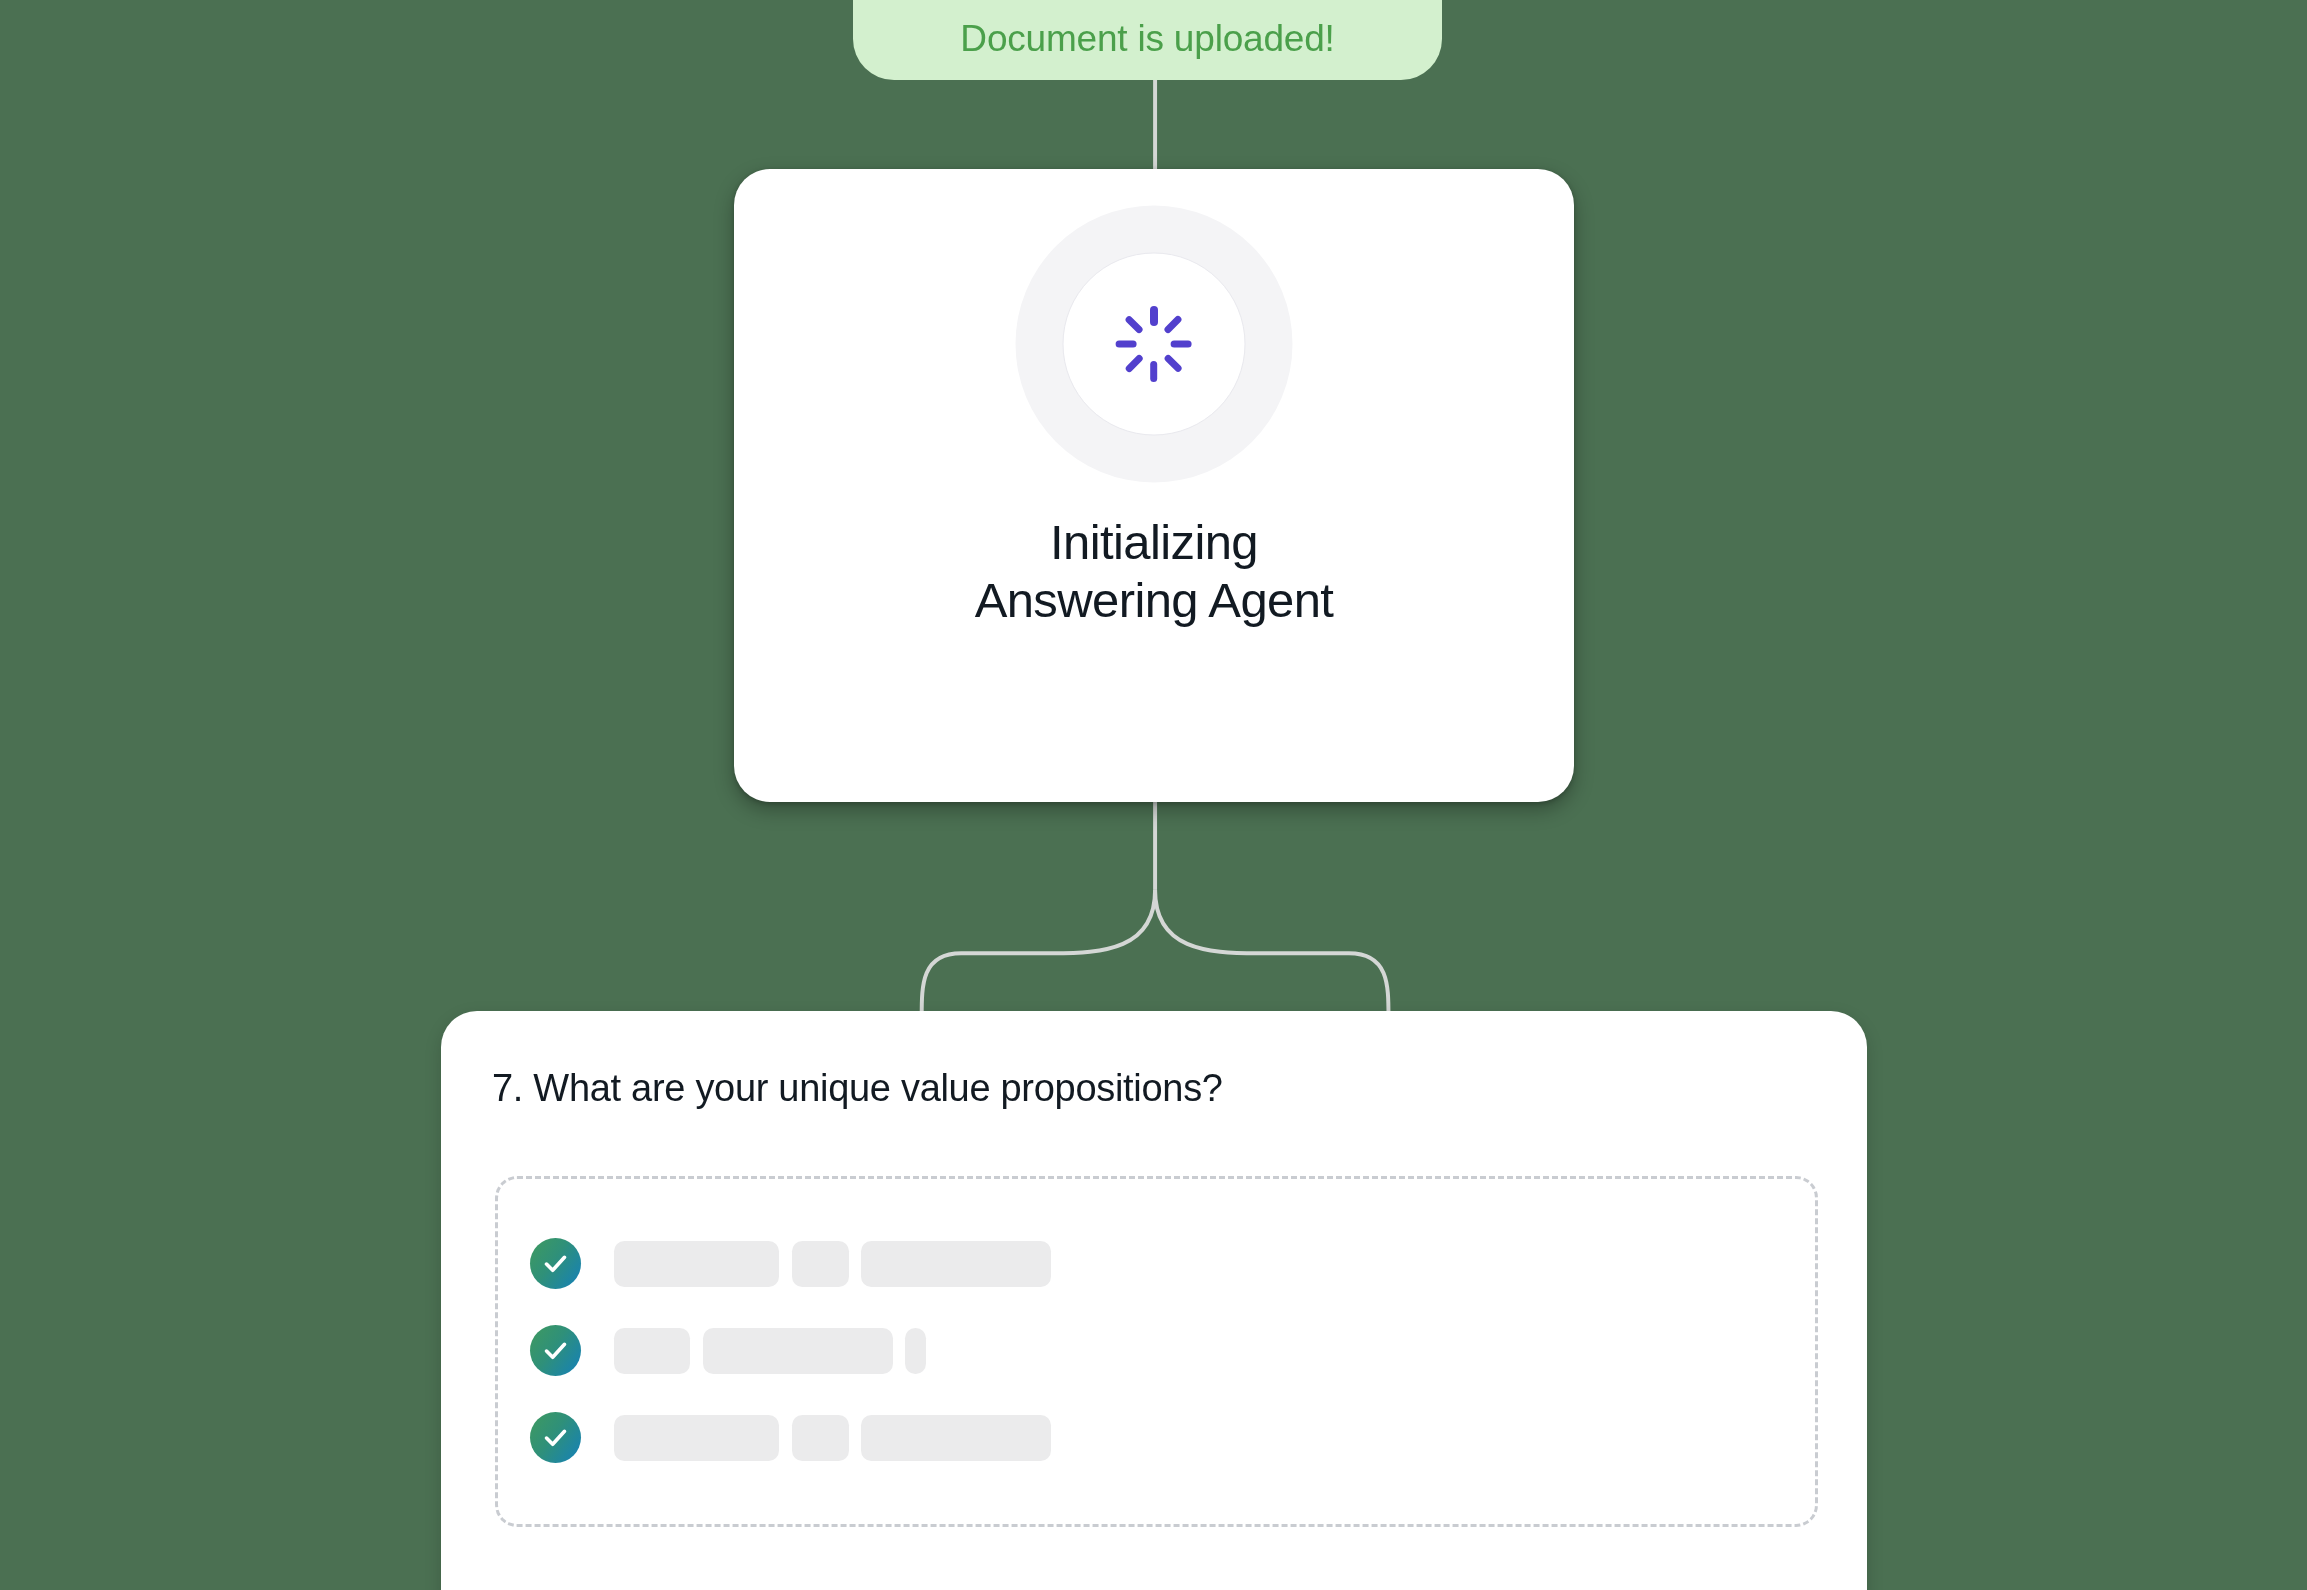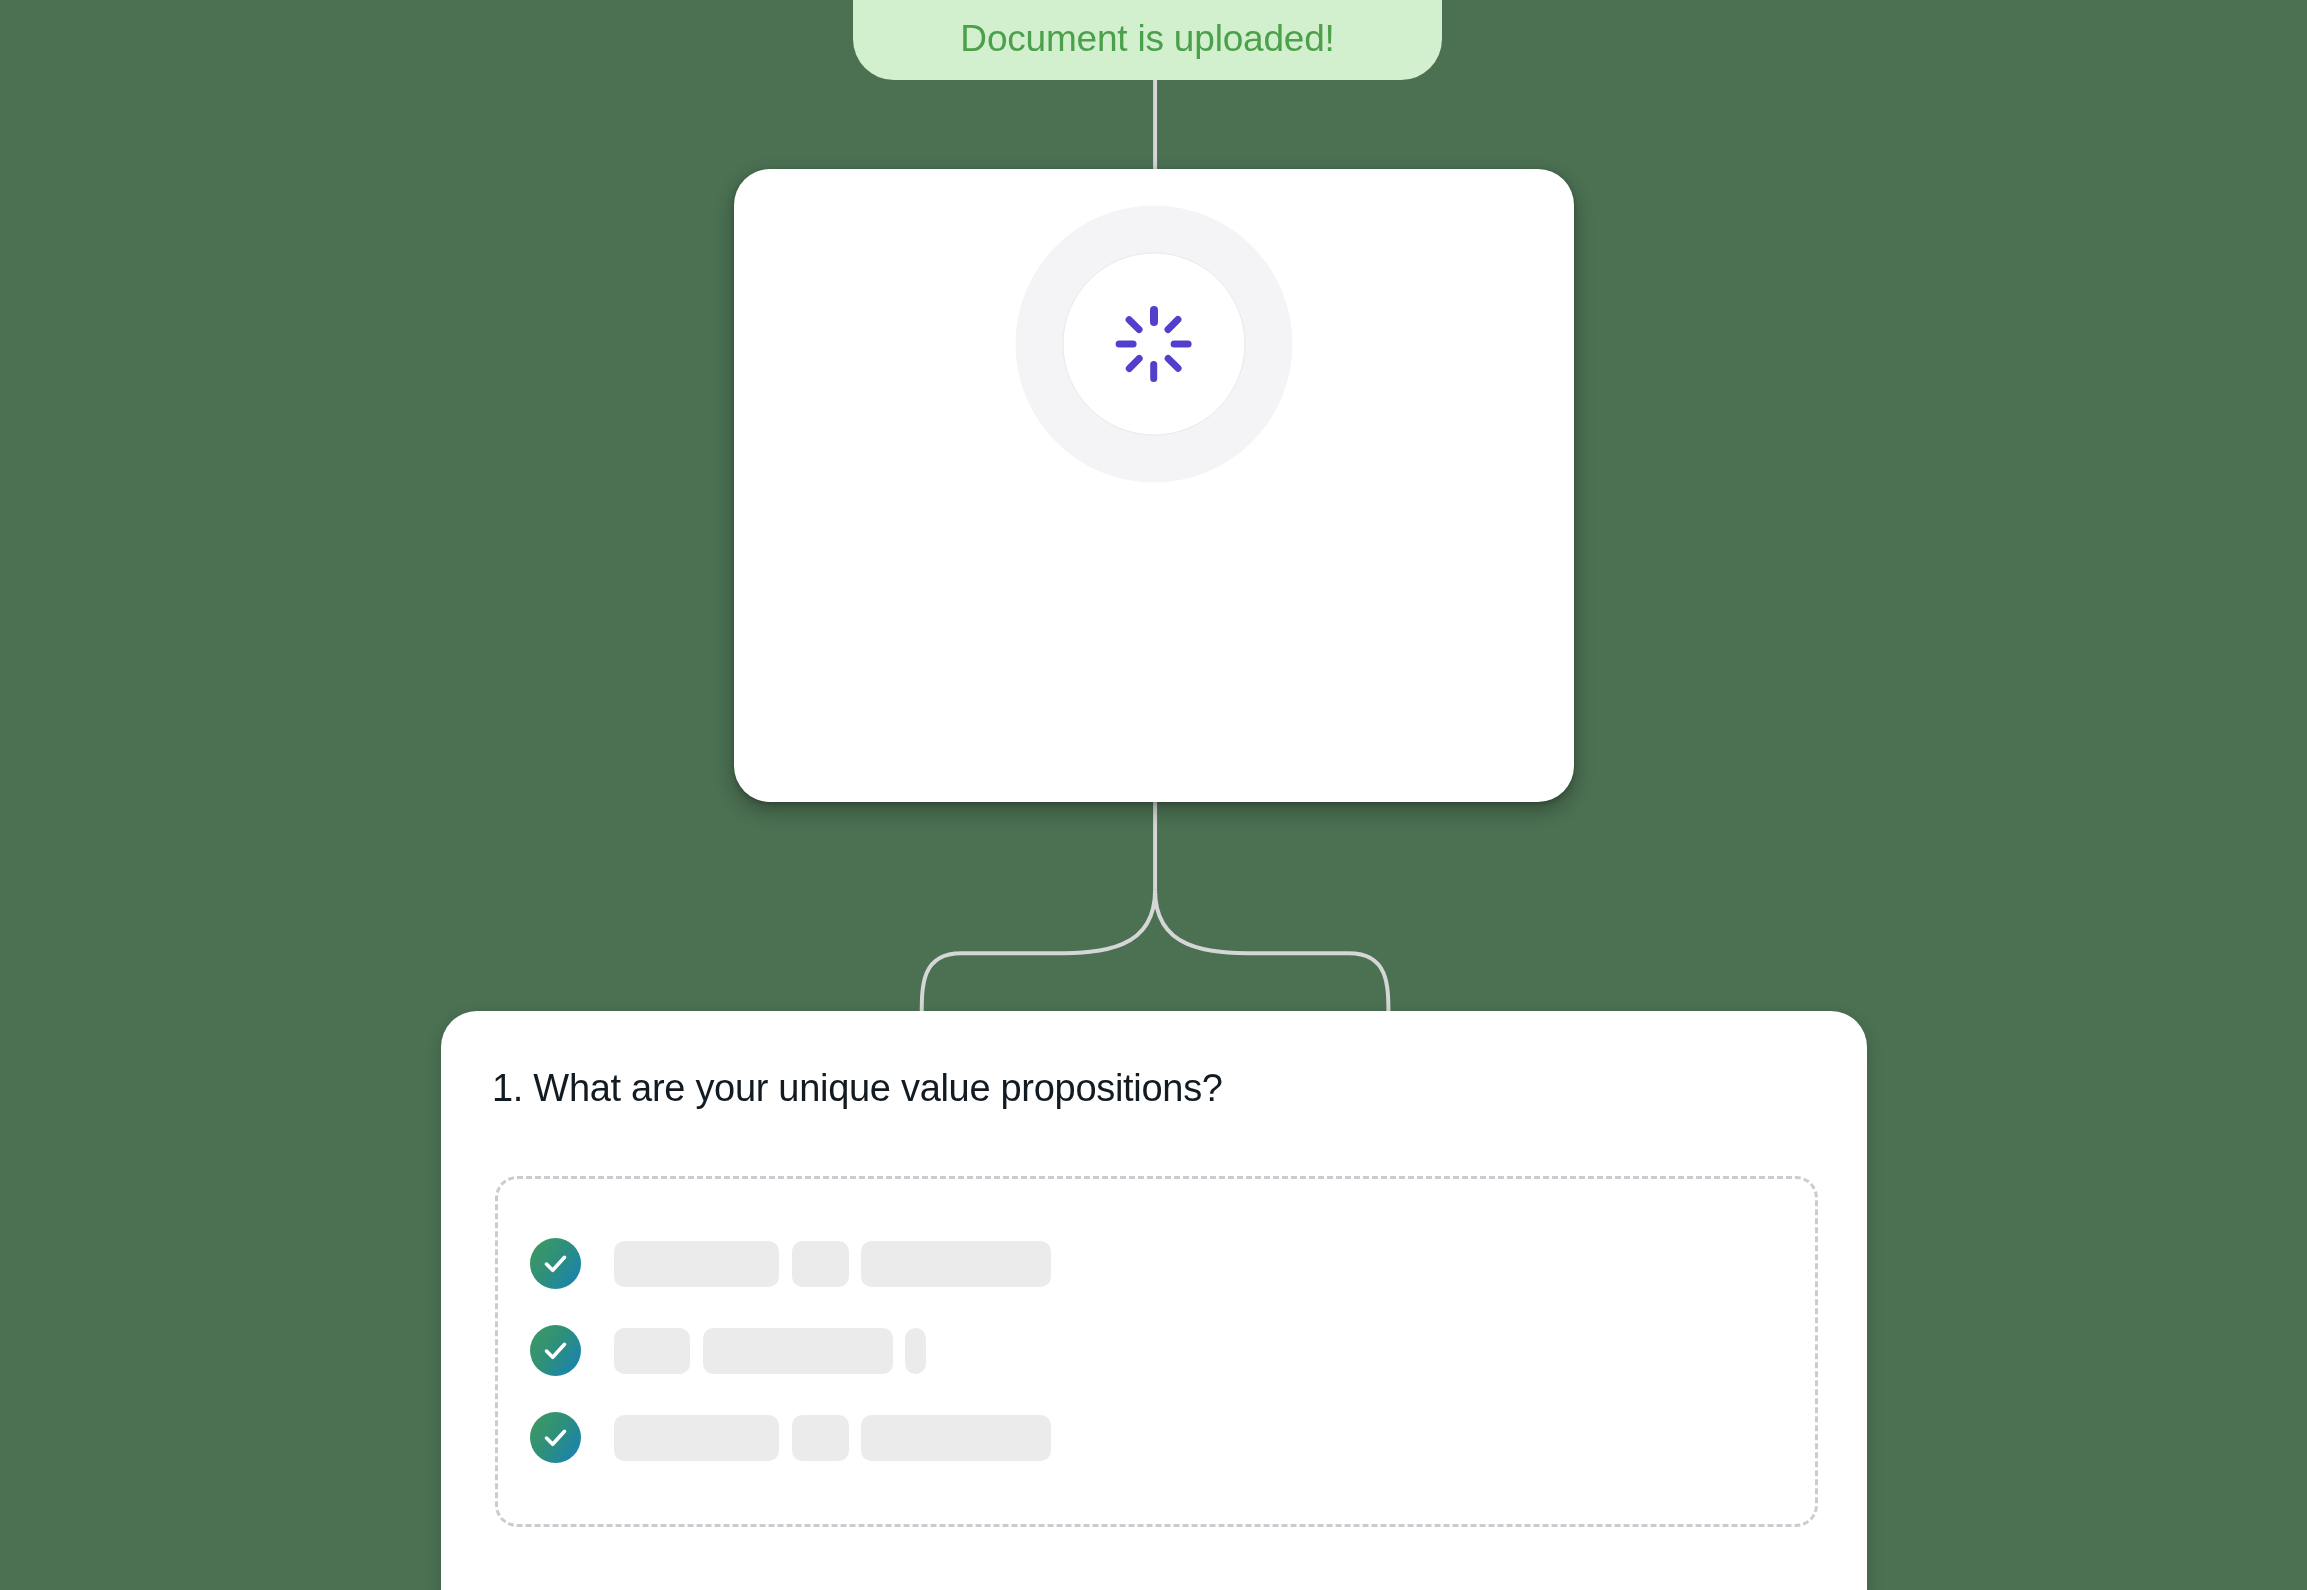--- a/index.html
+++ b/index.html
@@ -243,25 +243,29 @@
           <span></span>
           <span></span>
           <span></span>
         <span></span>
           <span></span>
           <span></span>
           <span></span>
       </div>
     </div>
 
+    <div class="agent-title">
+      <span class="line1">Initializing</span>
+      <span class="line2">Answering Agent</span>
+    </div>
 
   </div>
 
   <div class="question-card">
-    <div class="question-text">1. What are your unique value propositions?</div>
+    <div class="question-text">7. What are your unique value propositions?</div>
   </div>
 
   <div class="answer-region">
     <div class="answer-rows">
 
       <div class="answer-row">
         <div class="check-badge">
           <svg width="27" height="27" viewBox="0 0 24 24" fill="none" stroke="#ffffff" stroke-width="3.2" stroke-linecap="round" stroke-linejoin="round">
             <polyline points="4 12.5 9.5 18 20 6.5"></polyline>
           </svg>

